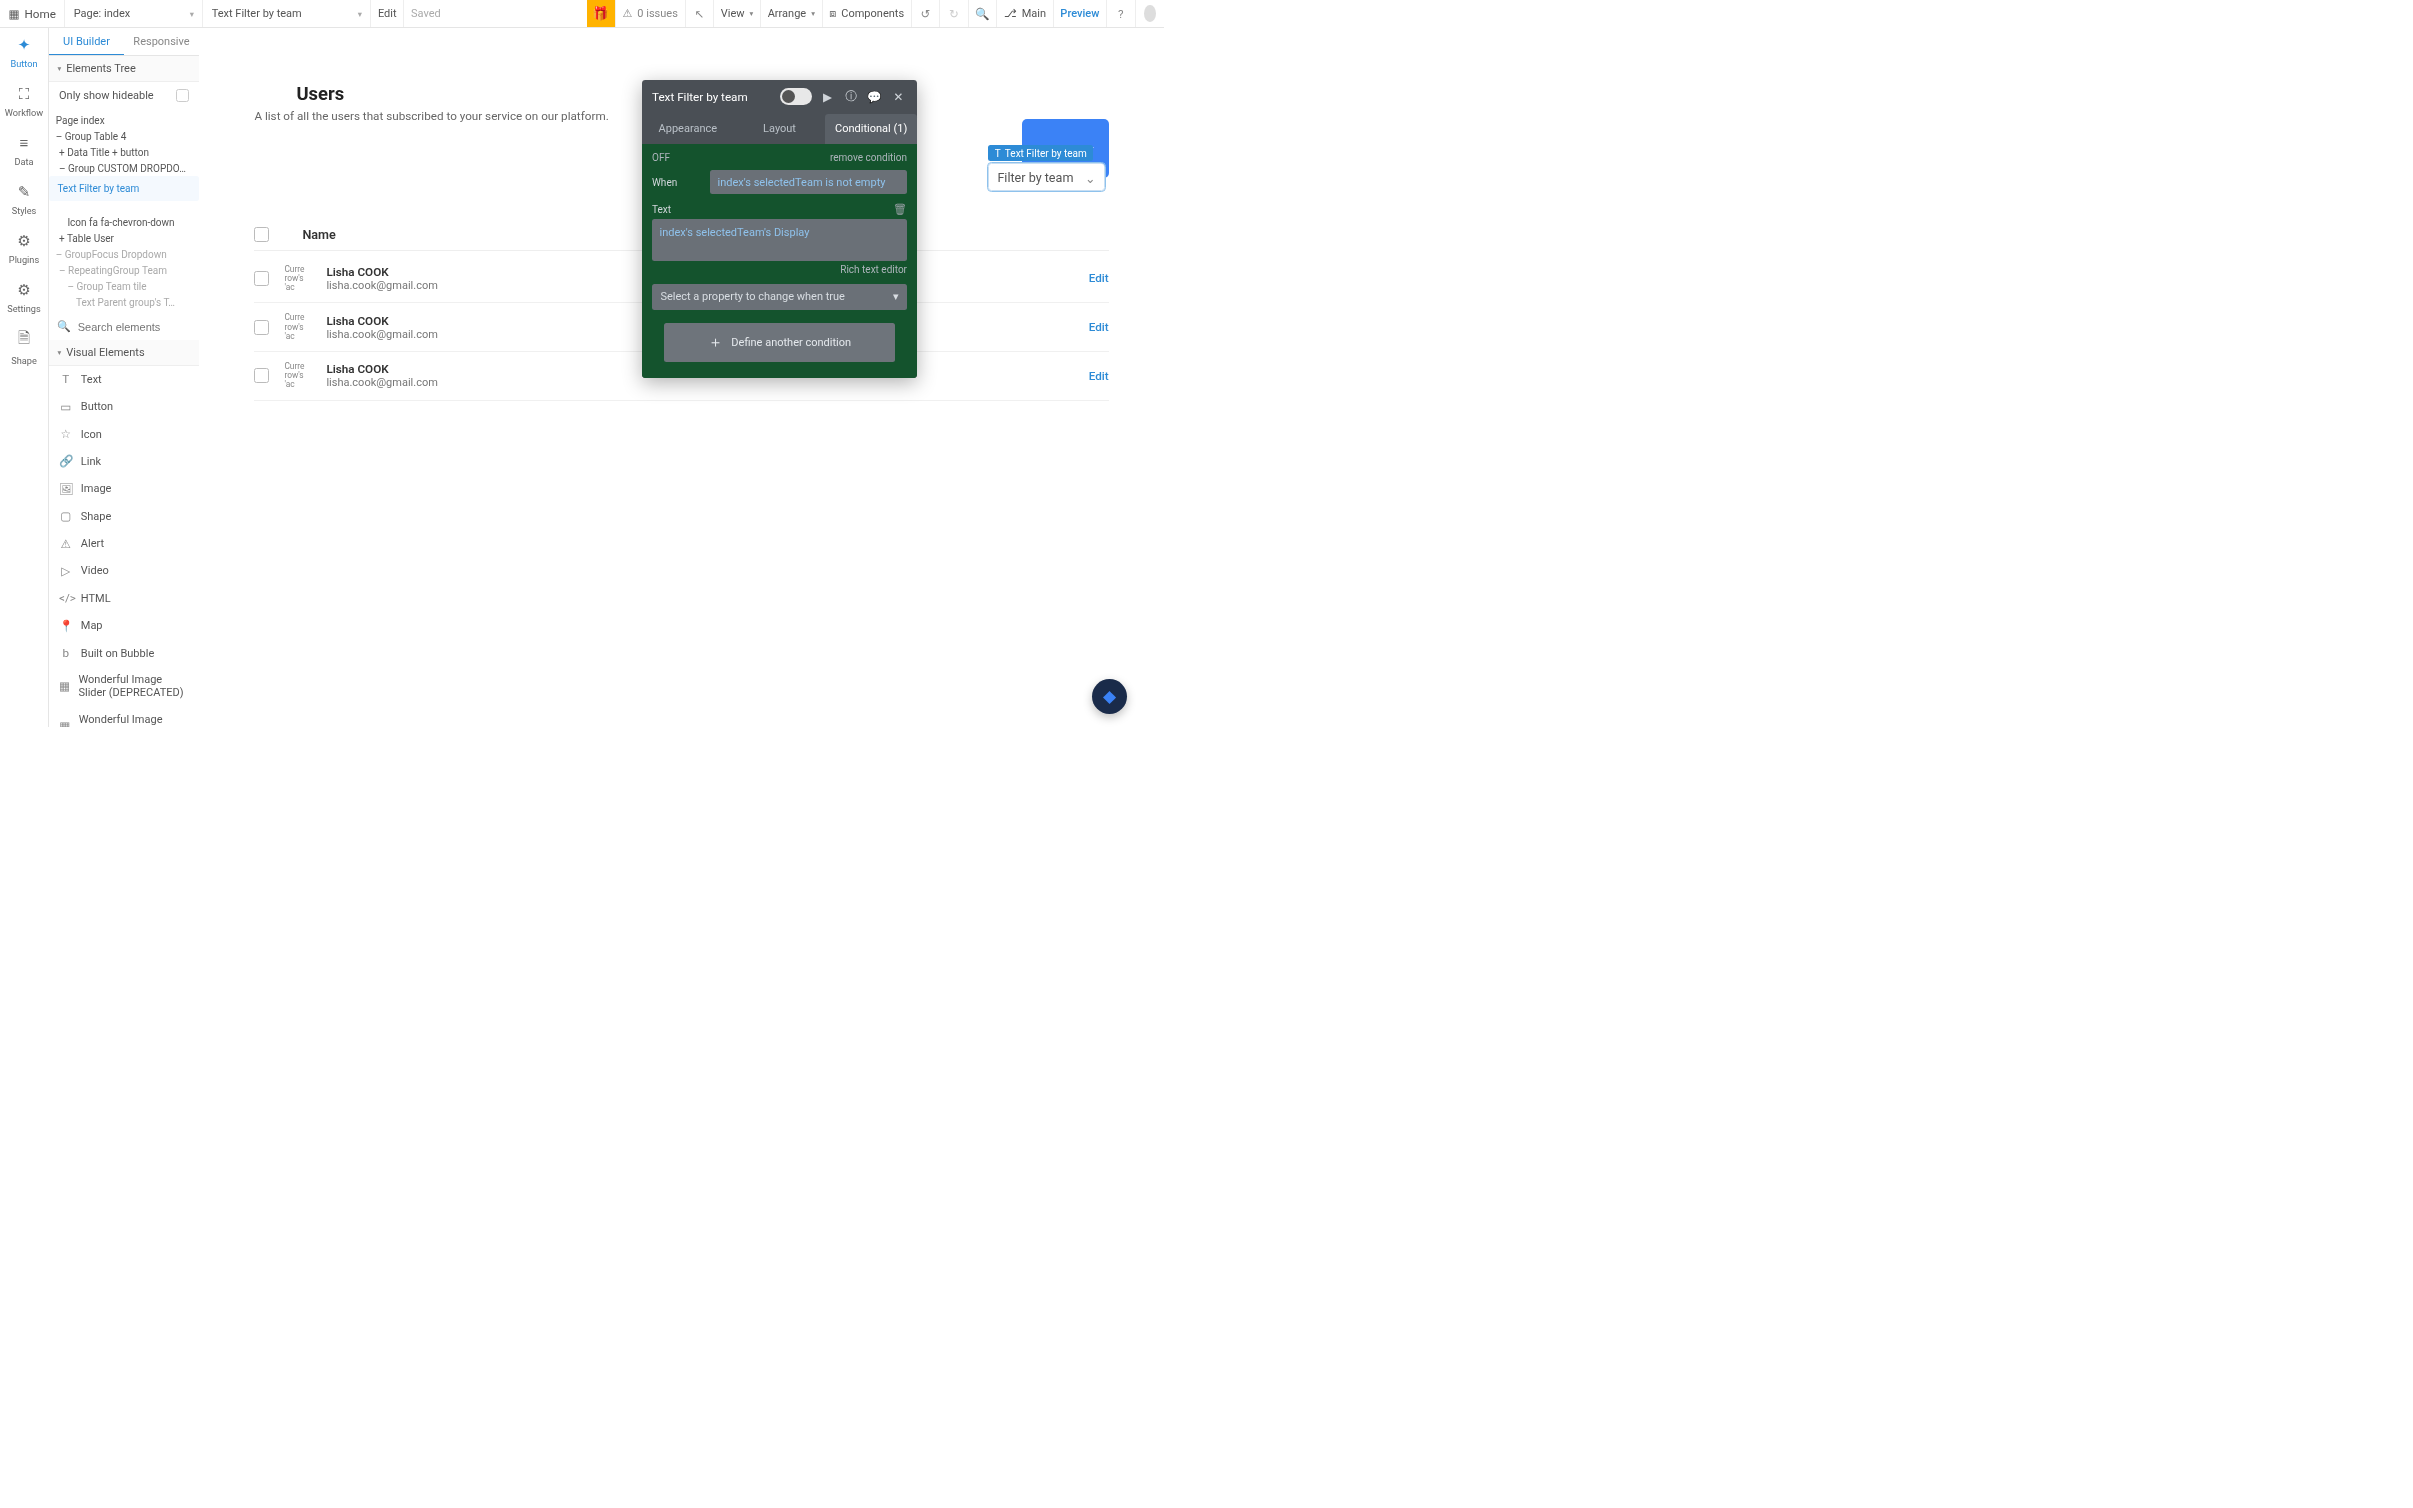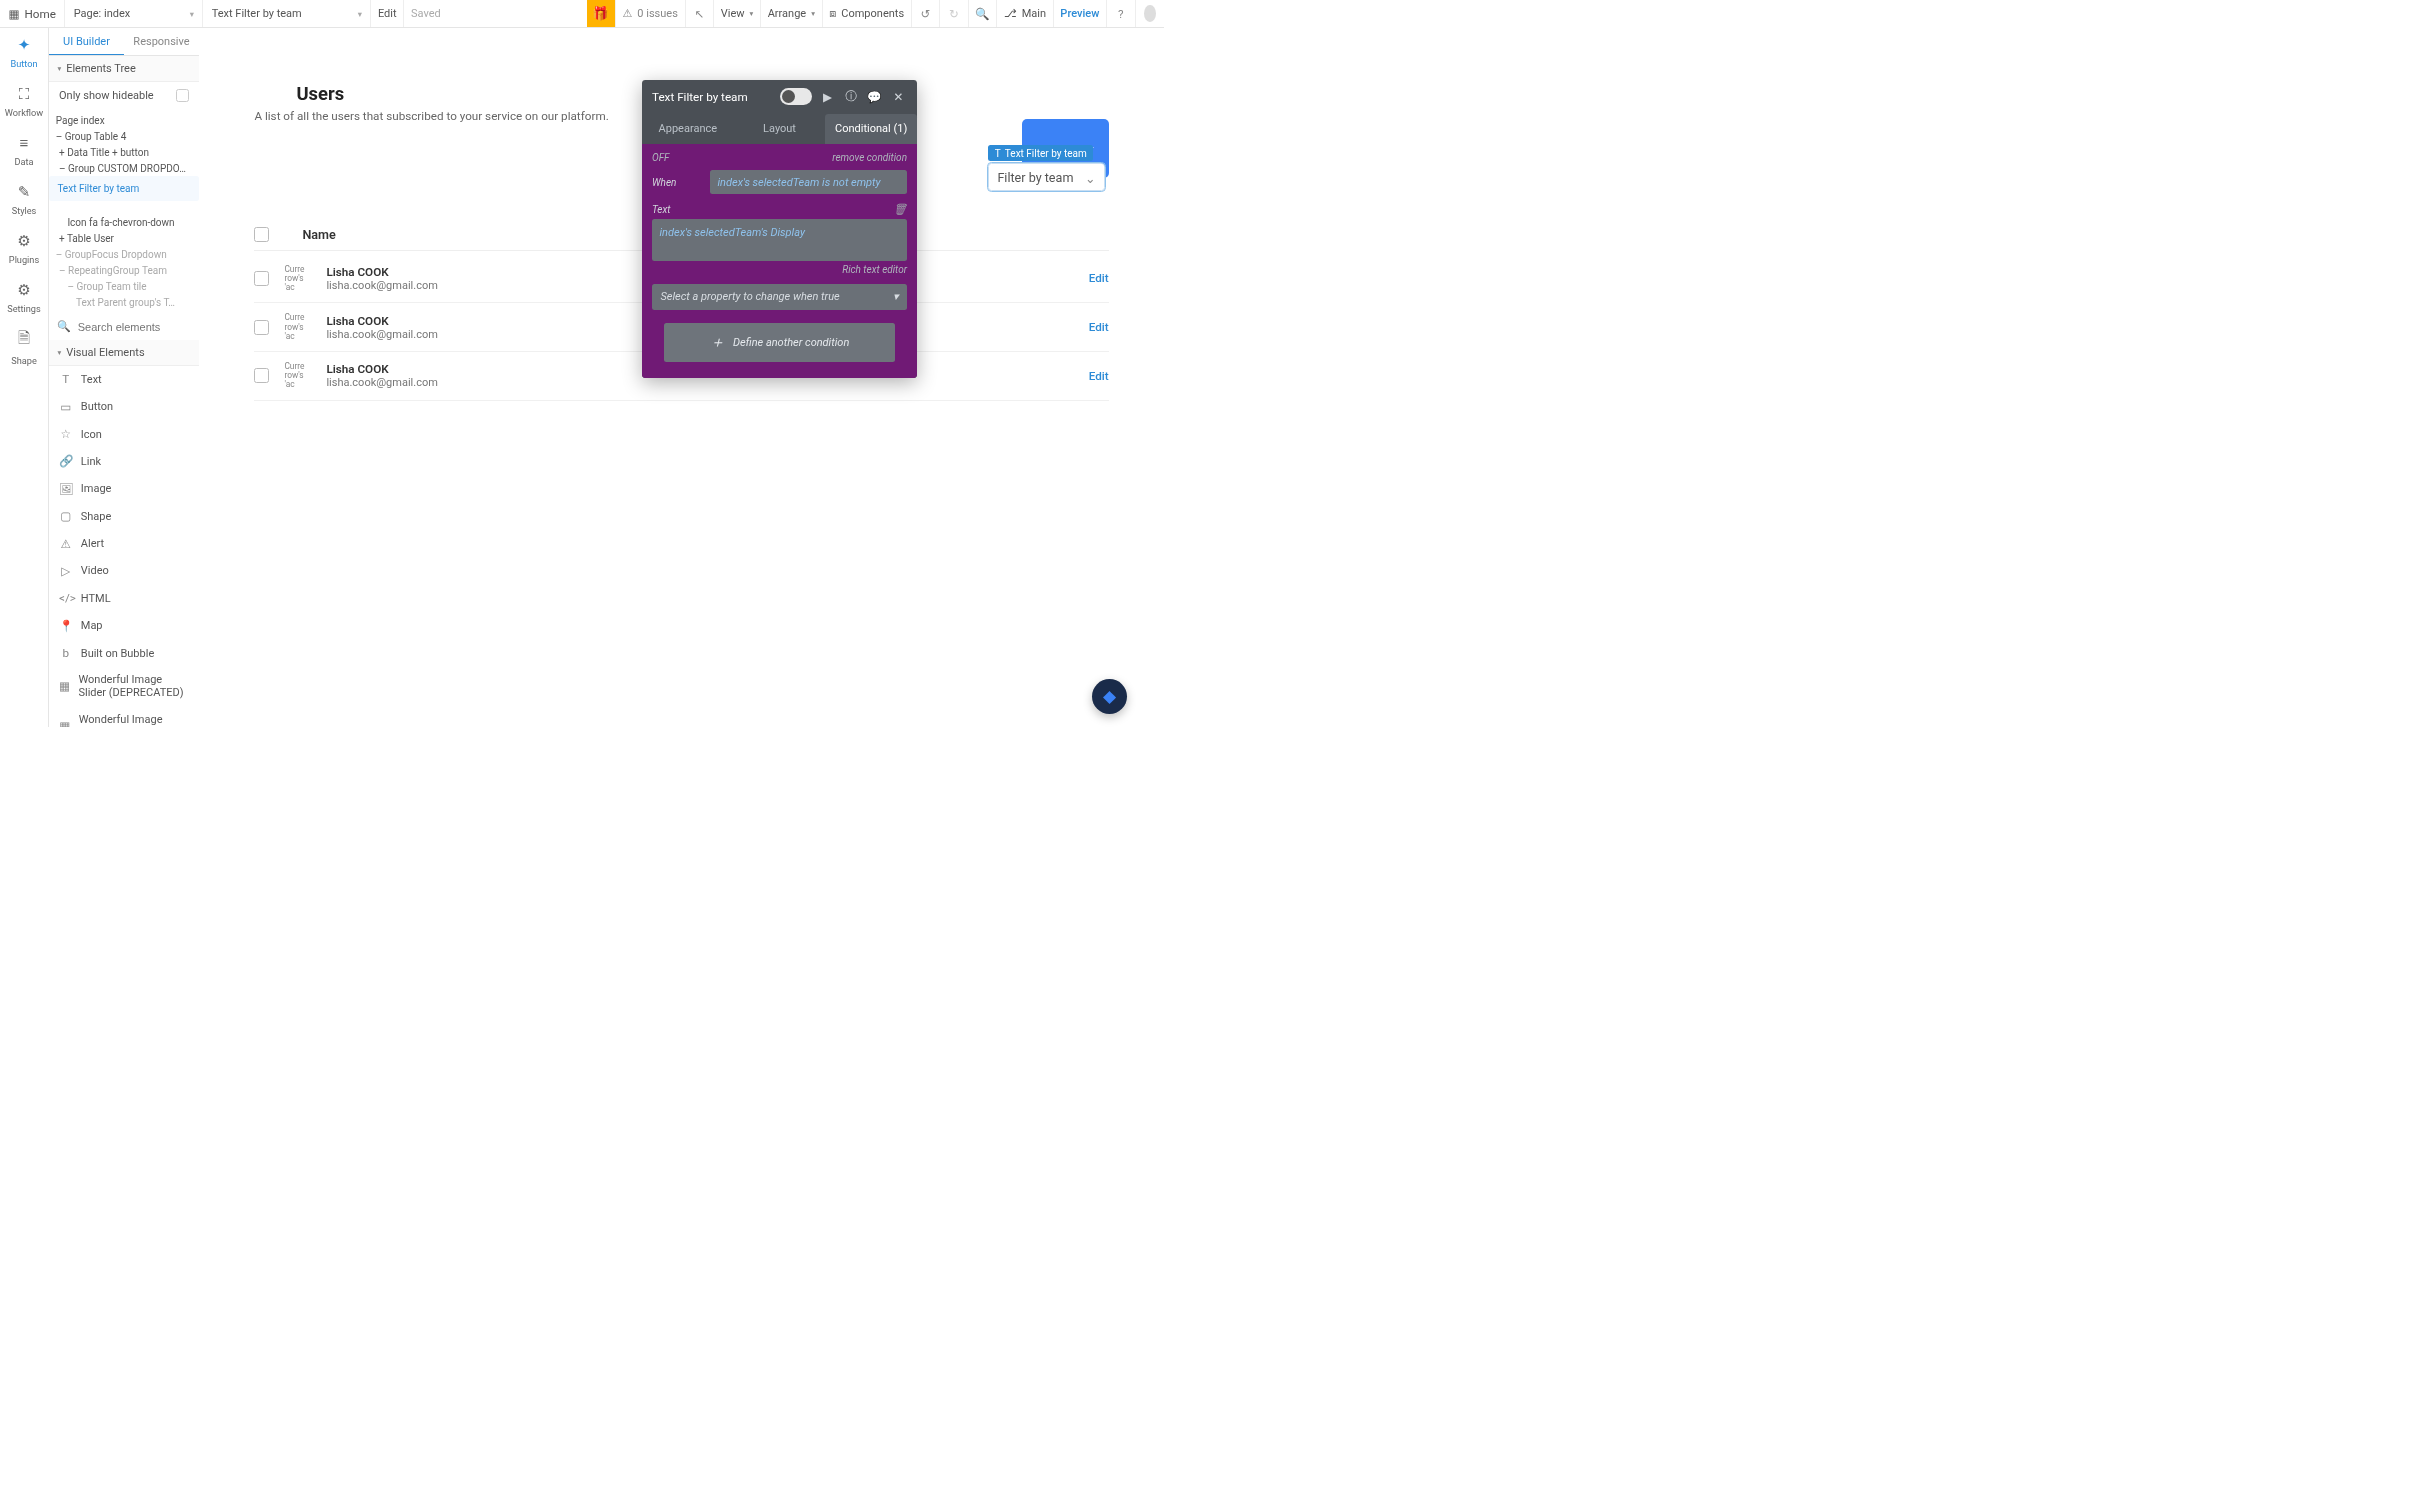--- a/index.html
+++ b/index.html
@@ -80,21 +80,21 @@
 
 .prop { position: absolute; left: 642px; top: 80px; width: 275px; background: #4a4f55; color: #d8dde2; border-radius: 3.4px; font-size: 11px; box-shadow: 0 5px 20px rgba(0,0,0,.3); }
 .prop-hdr { display: flex; align-items: center; padding: 8.4px 10px; gap: 6.7px; }
 .prop-title { flex: 1; font-size: 11.7px; color: #fff; }
 .toggle { width: 32px; height: 17px; border-radius: 8.4px; background: #e8e8e8; position: relative; }
 .toggle::after { content: ""; position: absolute; left: 1.7px; top: 1.7px; width: 13.4px; height: 13.4px; background: #555; border-radius: 50%; }
 .hdr-ico { width: 17px; text-align: center; color: #cfd4d9; cursor: pointer; font-size: 11.7px; }
 .prop-tabs { display: flex; }
 .prop-tab { flex: 1; text-align: center; padding: 8.4px 3.4px; color: #b9c0c7; cursor: pointer; font-size: 11px; }
 .prop-tab.active { background: #5a6067; color: #fff; border-radius: 3.4px 3.4px 0 0; }
-.prop-body { background: #701a75; padding: 8.4px 10px 11.7px; border-radius: 0 0 3.4px 3.4px; font-style: italic; }
+.prop-body { background: #14532d; padding: 8.4px 10px 11.7px; border-radius: 0 0 3.4px 3.4px; }
 .cond-top { display: flex; justify-content: space-between; font-size: 10px; color: #aeb5bc; margin-bottom: 6.7px; }
 .expr-row { display: flex; align-items: center; gap: 24px; margin-bottom: 8.4px; }
 .lbl { color: #d1d6db; font-size: 10px; width: 34px; }
 .expr { flex: 1; background: #6a7077; border-radius: 2.5px; padding: 5.9px 7.5px; color: #8fc2ec; font-size: 11px; }
 .text-lbl-row { display: flex; justify-content: space-between; align-items: center; margin: 5px 0 3.4px; }
 .trash { color: #9aa0a6; cursor: pointer; }
 .txt-area { background: #6a7077; border-radius: 2.5px; padding: 6.7px 7.5px 22px; color: #8fc2ec; font-size: 11px; min-height: 39px; margin-bottom: 3.4px; }
 .rte { text-align: right; font-size: 10px; color: #aeb5bc; margin-bottom: 8.4px; }
 .sel { background: #6a7077; border-radius: 2.5px; padding: 6.7px 8.4px; display: flex; justify-content: space-between; align-items: center; color: #d8dde2; margin-bottom: 13.4px; }
 .add-cond { background: #6e747b; border-radius: 2.5px; padding: 10px; text-align: center; color: #e5e9ed; cursor: pointer; display: flex; align-items: center; justify-content: center; gap: 8.4px; margin: 0 11.7px 3.4px; }

